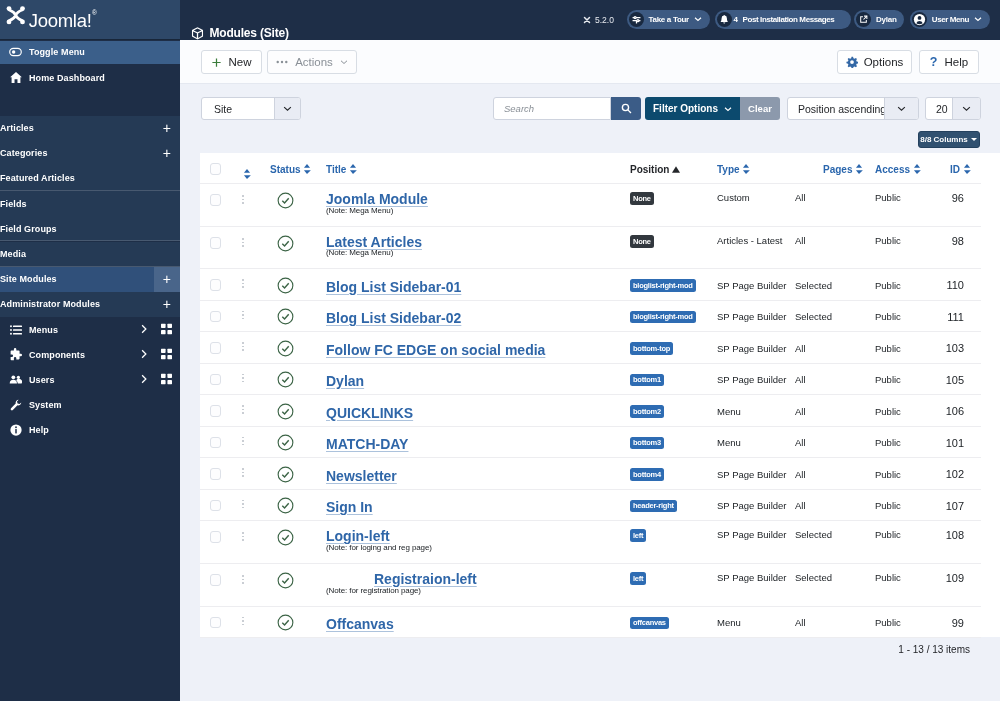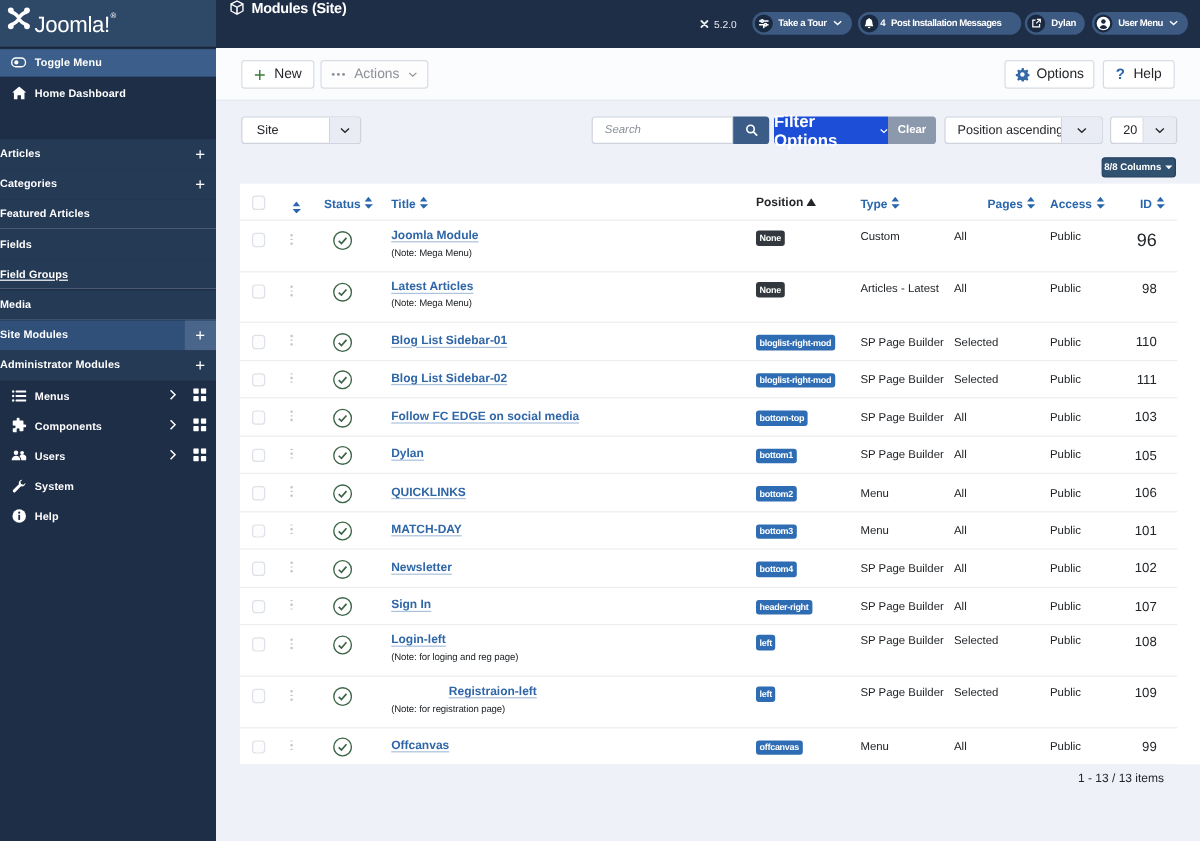--- a/index.html
+++ b/index.html
@@ -1,21 +1,21 @@
 <!DOCTYPE html>
 <html><head>
 <meta charset="utf-8">
 <style>
 * { margin:0; padding:0; box-sizing:border-box; }
 html,body { width:1000px; height:701px; overflow:hidden; background:#eef1f8;
   font-family:"Liberation Sans",sans-serif; }
 .abs { position:absolute; }
 
 #topbar { left:180px; top:0; width:820px; height:40px; background:#1e2e47; }
-#pagetitle { left:10.5px; top:0; height:40px; display:flex; align-items:flex-start;
+#pagetitle { left:10.5px; top:0; height:40px; display:flex; align-items:flex-end;
   color:#fff; font-size:12px; font-weight:700; letter-spacing:-.2px; }
 #version { left:403px; top:0; height:40px; display:flex; align-items:center; gap:4px;
   color:#e8ebf0; font-size:8.5px; font-weight:400; }
 .pill { top:10px; height:18.5px; background:#3d5a82; border-radius:9.5px; display:flex;
   align-items:center; color:#fff; font-size:8px; font-weight:700; padding:0 7px 0 2px; gap:5px;
   white-space:nowrap; overflow:hidden; }
 .pill .circ { width:15px; height:15px; border-radius:50%; background:#192940;
   display:flex; align-items:center; justify-content:center; flex:0 0 15px; }
 
 #sidebar { left:0; top:0; width:180px; height:701px; background:#1e2e47; }
@@ -39,21 +39,21 @@
 
 .sel { position:absolute; top:97px; height:23px; background:#fff; border:1px solid #ced3de;
   border-radius:3px; display:flex; align-items:center; font-size:10.5px; color:#24262a; }
 .sel .chevbox { position:absolute; right:0; top:0; bottom:0; width:26px; background:#e9ecf4;
   border-left:1px solid #ced3de; border-radius:0 2px 2px 0; display:flex; align-items:center;
   justify-content:center; }
 
 #panel { left:200px; top:153px; width:937px; height:484px; background:#fff; }
 .trow { position:absolute; left:0; width:781px; border-bottom:1px solid #ededf0; }
 .cell { position:absolute; font-size:9.5px; color:#212529; white-space:nowrap; }
-.link { color:#2f66a8; font-weight:700; font-size:10px; text-decoration:underline; text-decoration-color:rgba(47,102,168,.4); text-underline-offset:2px; white-space:nowrap; }
+.link { color:#2f66a8; font-weight:700; font-size:14px; text-decoration:underline; text-decoration-color:rgba(47,102,168,.4); text-underline-offset:2px; white-space:nowrap; }
 .note { font-size:8px; color:#212529; letter-spacing:-.1px; white-space:nowrap; }
 .badge { display:inline-block; background:#2e6cb3; color:#fff; font-size:7.5px; font-weight:700;
   letter-spacing:-.25px; border-radius:2.5px; padding:2.5px 3px; line-height:1; white-space:nowrap; }
 .badge.dark { background:#32383e; }
 .hlbl { color:#2a66ad; font-size:10px; font-weight:700; white-space:nowrap; }
 .ckb { position:absolute; width:11.5px; height:11.5px; border:1px solid #dde1e8; border-radius:3px;
   background:#fdfdfe; }
 .dots { position:absolute; display:flex; flex-direction:column; gap:2px; align-items:center; }
 .dots i { width:1.5px; height:1.5px; border-radius:50%; background:#c0c5cc; }
 </style>
@@ -152,21 +152,21 @@
         <svg width="12" height="11" viewBox="0 0 16 15" fill="#fff">
           <path d="M8 0 16 7h-2v8h-4v-5H6v5H2V7H0z"></path>
         </svg>
       </span>
     <span class="lbl">Home Dashboard</span>
   </div>
   <div class="srow sub" style="position:absolute;top:115.5px;height:25.2px;">Articles<span class="plus">+</span></div>
   <div class="srow sub" style="position:absolute;top:140.7px;height:25.2px;">Categories<span class="plus">+</span></div>
   <div class="srow sub" style="position:absolute;top:165.9px;height:25.2px;box-shadow:inset 0 -1px 0 rgba(255,255,255,.16);">Featured Articles</div>
   <div class="srow sub" style="position:absolute;top:191.1px;height:25.2px;">Fields</div>
-  <div class="srow sub" style="position:absolute;top:216.3px;height:25.2px;box-shadow:inset 0 -1px 0 rgba(255,255,255,.16);text-decoration:underline;">Field Groups</div>
+  <div class="srow sub" style="position:absolute;top:216.3px;height:25.2px;box-shadow:inset 0 -1px 0 rgba(255,255,255,.16);">Field Groups</div>
   <div class="srow sub" style="position:absolute;top:241.5px;height:25.2px;box-shadow:inset 0 -1px 0 rgba(255,255,255,.16);">Media</div>
   <div class="srow sub active" style="position:absolute;top:266.7px;height:25.2px;">Site Modules<span style="position:absolute;right:0;top:0;bottom:0;width:26px;background:rgba(255,255,255,.12);"></span><span class="plus">+</span></div>
   <div class="srow sub" style="position:absolute;top:291.9px;height:25.2px;">Administrator Modules<span class="plus">+</span></div>
   <div class="srow" style="position:absolute;top:317.1px;height:25px;">
     <span class="micon">
         <svg width="12" height="10" viewBox="0 0 16 13" fill="#fff">
           <circle cx="1.3" cy="1.5" r="1.3"></circle>
           <rect x="4" y=".5" width="12" height="2" rx=".5"></rect>
           <circle cx="1.3" cy="6.5" r="1.3"></circle>
           <rect x="4" y="5.5" width="12" height="2" rx=".5"></rect>
@@ -279,21 +279,21 @@
       </svg>
     </span>
 </div>
 <div class="sel" style="left:493px; width:118px; border-radius:3px 0 0 3px; padding-left:10px; color:#8a9097; font-size:9.5px; font-style:italic;">Search</div>
 <div class="abs" style="left:611px; top:97px; width:30px; height:23px; background:#3b5c87; border-radius:0 3px 3px 0; display:flex; align-items:center; justify-content:center;">
   <svg width="11" height="11" viewBox="0 0 16 16" fill="none" stroke="#fff" stroke-width="2">
       <circle cx="6.5" cy="6.5" r="4.5"></circle>
       <path d="M10 10 14.5 14.5"></path>
     </svg>
 </div>
-<div class="abs" style="left:645px; top:97px; width:95px; height:23px; background:#1d4ed8; border-radius:3px 0 0 3px; display:flex; align-items:center; justify-content:center; gap:6px; color:#fff; font-size:14px; font-weight:700;">
+<div class="abs" style="left:645px; top:97px; width:95px; height:23px; background:#0c4a6e; border-radius:3px 0 0 3px; display:flex; align-items:center; justify-content:center; gap:6px; color:#fff; font-size:10px; font-weight:700;">
   Filter Options
   <svg width="8" height="8" viewBox="0 0 16 16" fill="none" stroke="#fff" stroke-width="2.2">
       <path d="M2 5.5 8 11 14 5.5"></path>
     </svg>
 </div>
 <div class="abs" style="left:740px; top:97px; width:40px; height:23px; background:#8c99ac; border-radius:0 3px 3px 0; display:flex; align-items:center; justify-content:center; color:#fff; font-size:9.5px; font-weight:700;">Clear</div>
 <div class="sel" style="left:787px; width:132px; padding-left:10px;">Position ascending
   <span class="chevbox" style="width:34px">
       <svg width="9" height="9" viewBox="0 0 16 16" fill="none" stroke="#24262a" stroke-width="2">
         <path d="M2 5.5 8 11 14 5.5"></path>
@@ -356,21 +356,21 @@
     <span style="position:absolute;left:77px;top:7.5px;"><svg width="17" height="17" viewBox="0 0 18 18" fill="none" stroke="#3c6446" stroke-width="1.2">
           <circle cx="9" cy="9" r="7.8"></circle>
           <path d="M5.6 9.3 8 11.6 12.4 6.6" stroke-width="1.5"></path>
         </svg></span>
     <span class="link" style="position:absolute;left:126px;top:7px;">Joomla Module</span>
     <span class="note" style="position:absolute;left:126px;top:21.5px;">(Note: Mega Menu)</span>
     <span class="badge dark" style="position:absolute;left:430px;top:8px;">None</span>
     <span class="cell" style="left:517px;top:8px;">Custom</span>
     <span class="cell" style="left:595px;top:8px;">All</span>
     <span class="cell" style="left:675px;top:8px;">Public</span>
-    <span class="cell" style="left:720px;top:8px;width:44px;text-align:right;font-size:15px;">96</span>
+    <span class="cell" style="left:720px;top:8px;width:44px;text-align:right;font-size:11px;">96</span>
   </div>
     <div class="trow" style="top:74px;height:42px;">
     <span class="ckb" style="left:9.5px;top:10px;"></span>
     <span class="dots" style="left:42px;top:11px;">
         <i></i>
         <i></i>
         <i></i>
       </span>
     <span style="position:absolute;left:77px;top:7.5px;"><svg width="17" height="17" viewBox="0 0 18 18" fill="none" stroke="#3c6446" stroke-width="1.2">
           <circle cx="9" cy="9" r="7.8"></circle>

